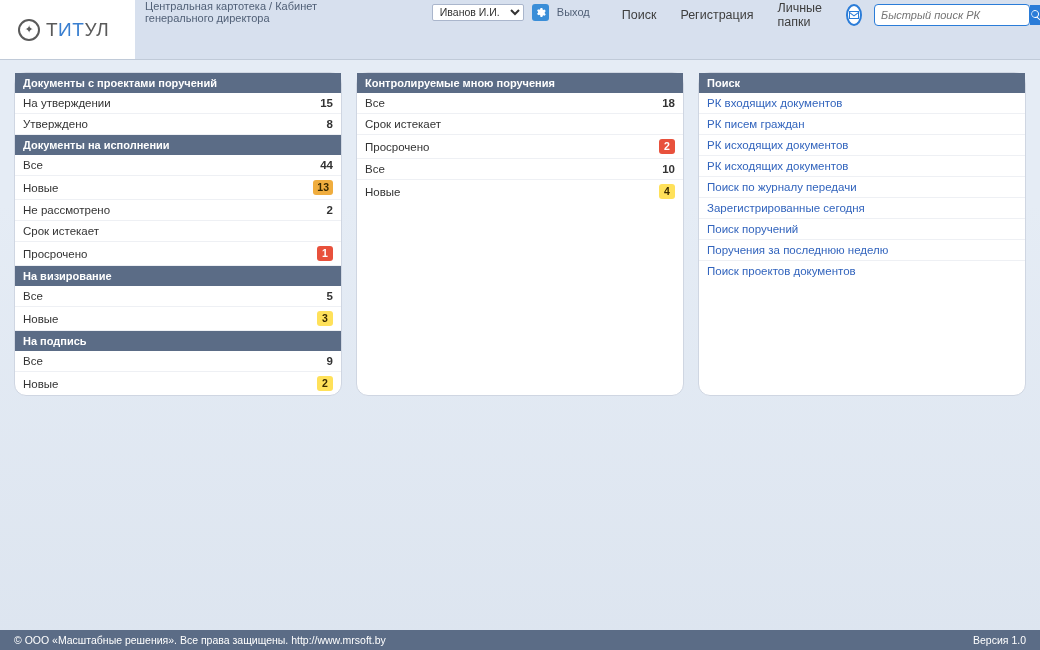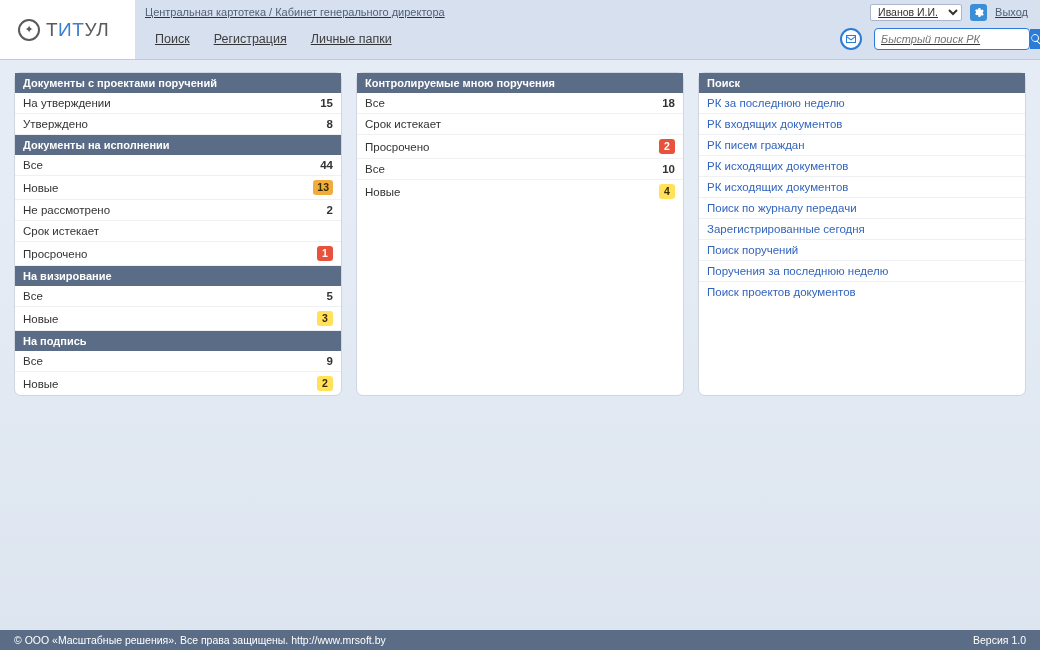--- a/index.html
+++ b/index.html
@@ -49,22 +49,21 @@
     }
     .logo-text {
       font-size: 19px;
       letter-spacing: 0.5px;
       color: #5a5a5a;
     }
     .logo-text .accent { color: #3a7fd0; }
     .header-right {
       flex: 1;
       display: flex;
-      flex-direction: column;
-      text-decoration: underline;
+      flex-direction: row;
     }
     .header-top {
       height: 24px;
       display: flex;
       align-items: center;
       padding: 0 10px;
       font-size: 11px;
       color: #516077;
     }
     .breadcrumb { flex: 1; }
@@ -144,21 +143,21 @@
       padding: 12px 14px;
       display: grid;
       grid-template-columns: 1fr 1fr 1fr;
       gap: 14px;
       position: relative;
       z-index: 1;
     }
     .panel {
       background: #fff;
       border: 1px solid #cfd6e2;
-      border-radius: 7px;
+      border-radius: 12px;
     }
     .section-header {
       background: #5b6c86;
       color: #fff;
       font-size: 11px;
       font-weight: bold;
       padding: 4px 8px;
     }
     .item-row {
       display: flex;
@@ -314,23 +313,20 @@
         <span class="item-count">10</span>
       </div>
       <div class="item-row">
         <span class="item-label">Новые</span>
         <span class="badge badge-yellow">4</span>
       </div>
     </div>
   <div class="panel search-panel col3" id="col3">
       <div class="section-header">Поиск</div>
       <div class="item-row">
-        <span class="item-label">РК за последнюю неделю</span>
-      </div>
-      <div class="item-row">
         <span class="item-label">РК входящих документов</span>
       </div>
       <div class="item-row">
         <span class="item-label">РК писем граждан</span>
       </div>
       <div class="item-row">
         <span class="item-label">РК исходящих документов</span>
       </div>
       <div class="item-row">
         <span class="item-label">РК исходящих документов</span>

